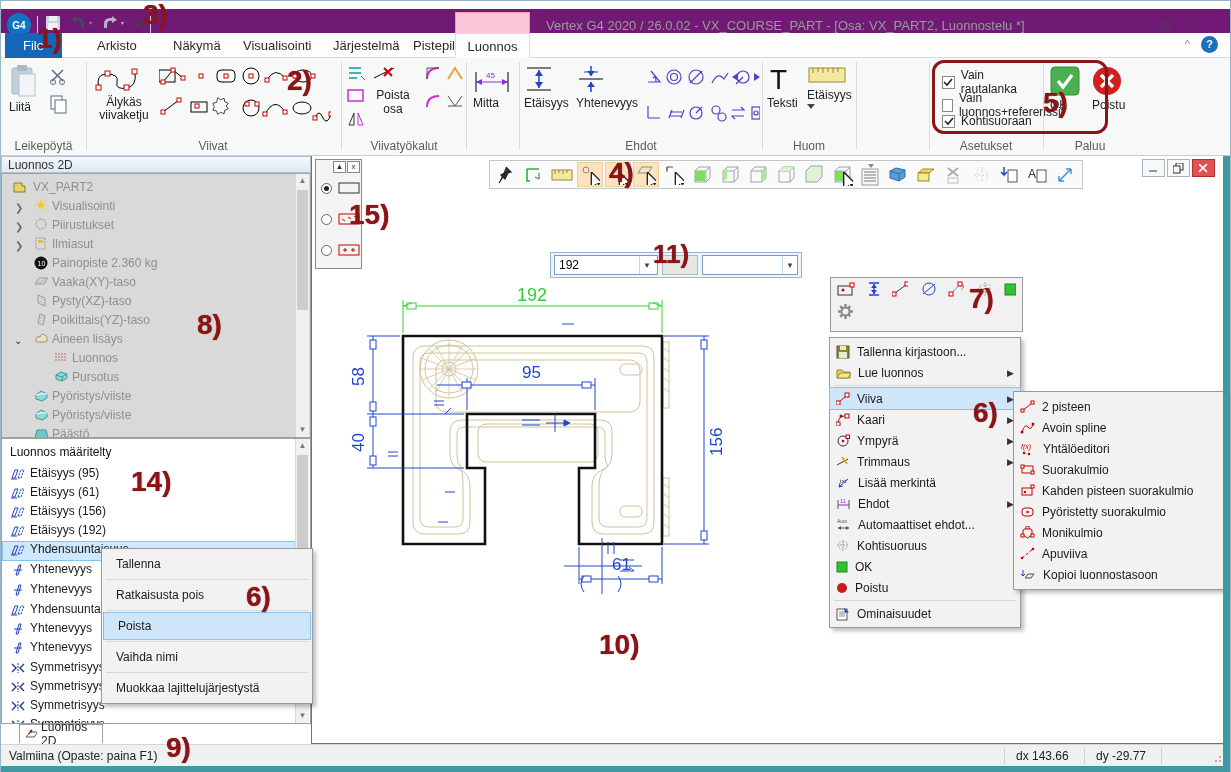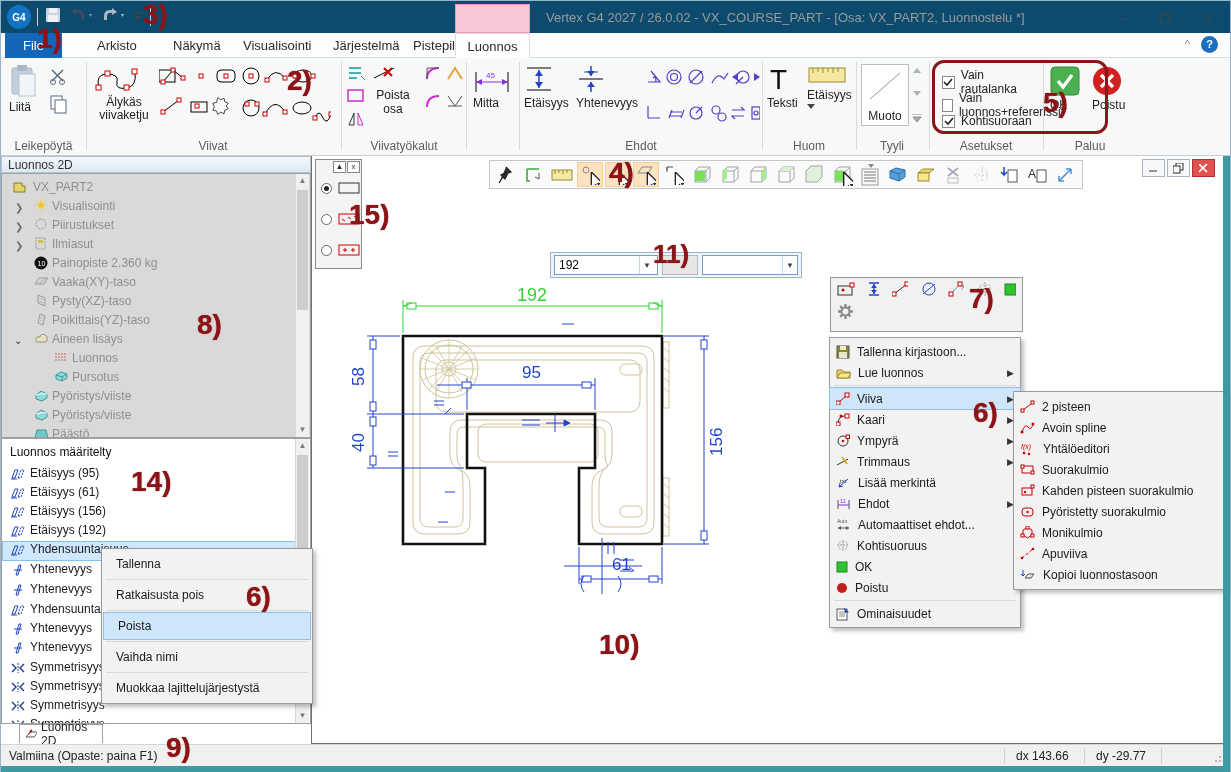--- a/index.html
+++ b/index.html
@@ -1,20 +1,20 @@
 <!DOCTYPE html>
 <html><head>
 <meta charset="utf-8">
 <style>
   *{margin:0;padding:0;box-sizing:border-box}
   html,body{width:1231px;height:772px;font-family:"Liberation Sans",sans-serif;background:#fff;overflow:hidden;position:relative}
   .abs{position:absolute}
   .win{position:absolute;inset:0;border:1px solid #9ab4c8;background:#fff}
   
-  .titlebar{position:absolute;left:0;top:0;width:100%;height:32px;background:#0c4a6e}
+  .titlebar{position:absolute;left:0;top:8px;width:100%;height:32px;background:#701a75}
   .title-text{position:absolute;left:545px;top:9px;font-size:13px;color:#9b9b9b;white-space:nowrap}
   .winbtn{position:absolute;top:6px;width:34px;height:22px;display:flex;align-items:center;justify-content:center;color:#444}
   .qat{position:absolute;left:6px;top:4px;display:flex;align-items:center;gap:6px}
   .qat-sep{width:1px;height:18px;background:#d0d0d0}
   .logo{width:24px;height:24px;border-radius:50%;background:#1273c4;color:#fff;font-size:10px;font-weight:bold;display:flex;align-items:center;justify-content:center}
   
   .menurow{position:absolute;left:0;top:32px;width:100%;height:25px;background:#fdfdfd;border-bottom:1px solid #d5dce4}
   .menu-item{position:absolute;top:0;height:25px;line-height:25px;font-size:13px;color:#2b2b2b;padding:0 14px}
   .menu-file{background:#1566b8;color:#fff;padding:0 18px}
   .tab-active{background:#fff;border:1px solid #d5dce4;border-bottom:1px solid #fff;color:#2b2b2b}
@@ -118,21 +118,21 @@
       <span><svg width="26" height="18">
             <path d="M4,10 Q4,3 12,4 L12,2 L17,6 L12,9 L12,7 Q7,6 7,11 L7,14 L4,14 Z" fill="#aeb8c4"></path>
             <path d="M21,8 l3,0 l-1.5,3 z" fill="#b8c0c8"></path>
           </svg></span>
       <span><svg width="12" height="16">
             <line x1="2" y1="6" x2="10" y2="6" stroke="#444" stroke-width="1.4"></line>
             <path d="M3,9 l6,0 l-3,3.4 z" fill="#444"></path>
           </svg></span>
       <div class="qat-sep"></div>
     </div>
-    <span class="title-text">Vertex G4 2027 / 26.0.02 - VX_COURSE_PART - [Osa: VX_PART2, Luonnostelu *]</span>
+    <span class="title-text">Vertex G4 2020 / 26.0.02 - VX_COURSE_PART - [Osa: VX_PART2, Luonnostelu *]</span>
     <div class="winbtn" style="right:90px">
         <svg width="11" height="11">
           <line x1="0" y1="6" x2="10" y2="6" stroke="#444"></line>
         </svg>
       </div>
     <div class="winbtn" style="right:48px">
         <svg width="11" height="11">
           <rect x="1" y="1" width="9" height="9" fill="none" stroke="#444"></rect>
         </svg>
       </div>
@@ -344,40 +344,20 @@
           </svg>
         <span>Etäisyys</span>
         <svg width="8" height="5">
             <path d="M0,0 h8 l-4,5 Z" fill="#444"></path>
           </svg>
       </div>
       <div class="rgroup-label">Huom</div>
     </div>
     <div class="rsep" style="left:855px"></div>
 
-    <div class="abs" style="left:856px;top:0;width:70px;height:98px">
-      <div class="abs" style="left:4px;top:6px;width:48px;height:62px;background:#fff;border:1px solid #b8bfc6">
-        <svg width="46" height="40">
-            <line x1="8" y1="34" x2="38" y2="8" stroke="#8a9ab0"></line>
-          </svg>
-        <div style="text-align:center;font-size:12px;color:#222">Muoto</div>
-      </div>
-      <div class="abs" style="left:54px;top:6px;width:12px;height:62px;display:flex;flex-direction:column;justify-content:space-between;align-items:center;padding:4px 0">
-        <svg width="8" height="5">
-            <path d="M0,5 h8 l-4,-5 Z" fill="#aab2ba"></path>
-          </svg>
-        <svg width="8" height="5">
-            <path d="M0,0 h8 l-4,5 Z" fill="#aab2ba"></path>
-          </svg>
-        <svg width="10" height="8">
-            <path d="M0,0 h10 M1,3 h8 l-4,5 Z" stroke="#888" fill="#aab2ba"></path>
-          </svg>
-      </div>
-      <div class="rgroup-label">Tyyli</div>
-    </div>
     <div class="rsep" style="left:928px"></div>
 
     <div class="abs" style="left:929px;top:0;width:112px;height:98px">
       <div class="chk-row" style="left:12px;top:10px">
         <span class="chk">
             <svg width="10" height="9">
               <path d="M1,4 L4,7 L9,1" fill="none" stroke="#222" stroke-width="1.6"></path>
             </svg>
           </span>
         <span>Vain rautalanka</span>

